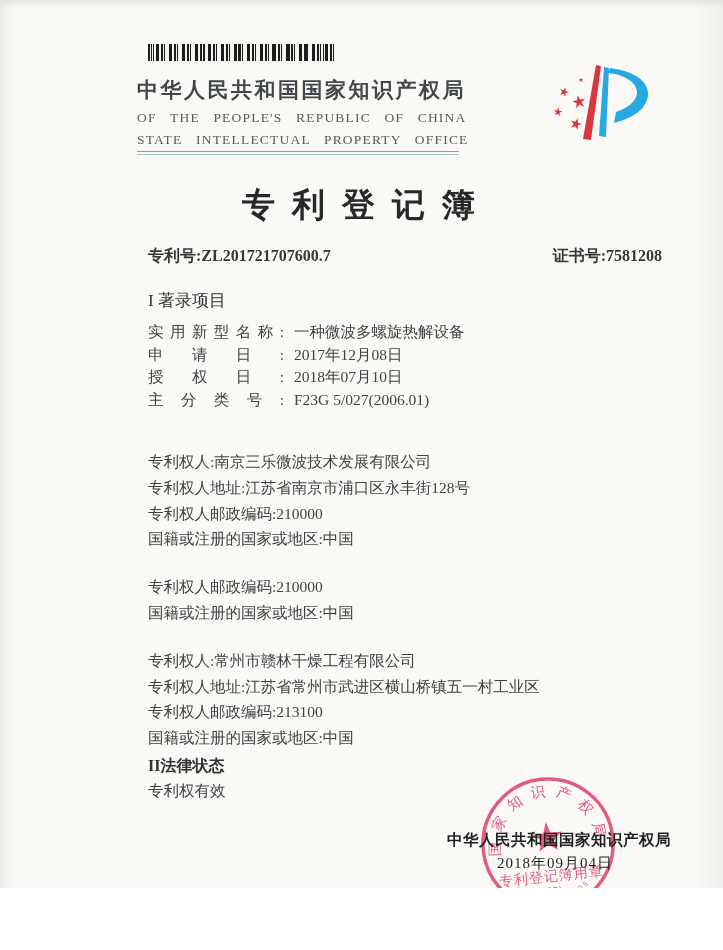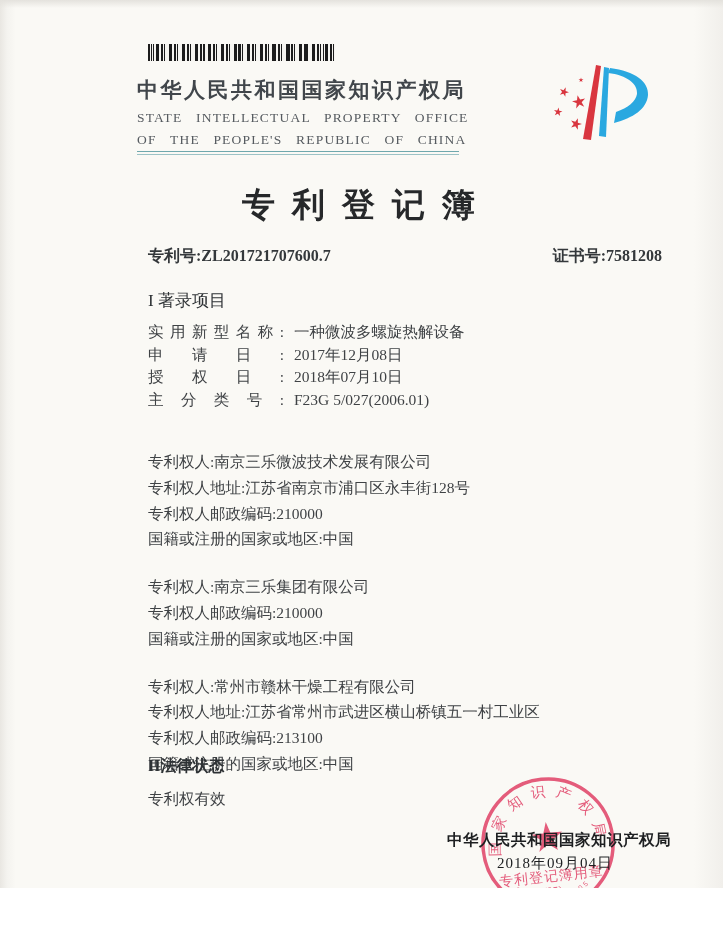--- a/index.html
+++ b/index.html
@@ -35,38 +35,38 @@
   .fields{position:absolute;left:148px;top:321px;font-size:15.5px;}
   .frow{line-height:22.5px;white-space:nowrap;}
   .flabel{display:inline-block;width:136px;text-align:justify;text-align-last:justify;vertical-align:top;}
   .fvalue{margin-left:10px;}
   .holders{position:absolute;left:148px;top:449px;font-size:15.5px;}
   .holder{margin-bottom:22px;}
   .holder div{line-height:25.8px;white-space:nowrap;}
   
   .sec2{position:absolute;left:148px;top:756px;font-size:16px;}
   .sec2-h{font-weight:bold;color:#2e3235;}
-  .sec2-status{margin-top:12px;font-size:15.5px;}
+  .sec2-status{margin-top:4px;font-size:15.5px;}
   
   .seal{position:absolute;left:478px;top:774px;transform:rotate(-6deg);opacity:0.88;}
   .f-office{position:absolute;left:447px;top:830px;font-size:15.5px;font-weight:bold;color:#1d1f21;letter-spacing:0.5px;white-space:nowrap;}
   .f-date{position:absolute;left:497px;top:854px;font-size:15px;color:#1d1f21;letter-spacing:1px;white-space:nowrap;}
   .strip{position:absolute;left:143px;top:936px;width:390px;height:18px;background:#76b9e7;transform:rotate(-0.4deg);}
 </style>
 </head>
 <body>
 
 <div class="page">
 
   <div class="barcode"></div>
 
   <div class="hdr">
     <div class="hdr-cn">中华人民共和国国家知识产权局</div>
+    <div class="hdr-en">OF THE PEOPLE'S REPUBLIC OF CHINA</div>
     <div class="hdr-en">STATE INTELLECTUAL PROPERTY OFFICE</div>
-    <div class="hdr-en">OF THE PEOPLE'S REPUBLIC OF CHINA</div>
   </div>
   <div class="hdr-rule"></div>
 
   <svg class="logo" width="115" height="92" viewBox="0 0 115 92" xmlns="http://www.w3.org/2000/svg">
     <defs>
       <path id="star" d="M0,-1L0.2245,-0.309L0.951,-0.309L0.3633,0.118L0.5878,0.809L0,0.382L-0.5878,0.809L-0.3633,0.118L-0.951,-0.309L-0.2245,-0.309Z"></path>
     </defs>
     <g fill="#d9363f">
       <use href="#star" transform="translate(36,24) scale(2.6)"></use>
       <use href="#star" transform="translate(19,36) scale(5) rotate(20)"></use>
@@ -104,21 +104,20 @@
   </div>
 
   <div class="holders">
     <div class="holder">
       <div>专利权人:南京三乐微波技术发展有限公司</div>
       <div>专利权人地址:江苏省南京市浦口区永丰街128号</div>
       <div>专利权人邮政编码:210000</div>
       <div>国籍或注册的国家或地区:中国</div>
     </div>
     <div class="holder">
-      <div>专利权人:南京三乐集团有限公司</div>
       <div>专利权人邮政编码:210000</div>
       <div>国籍或注册的国家或地区:中国</div>
     </div>
     <div class="holder">
       <div>专利权人:常州市赣林干燥工程有限公司</div>
       <div>专利权人地址:江苏省常州市武进区横山桥镇五一村工业区</div>
       <div>专利权人邮政编码:213100</div>
       <div>国籍或注册的国家或地区:中国</div>
     </div>
   </div>

